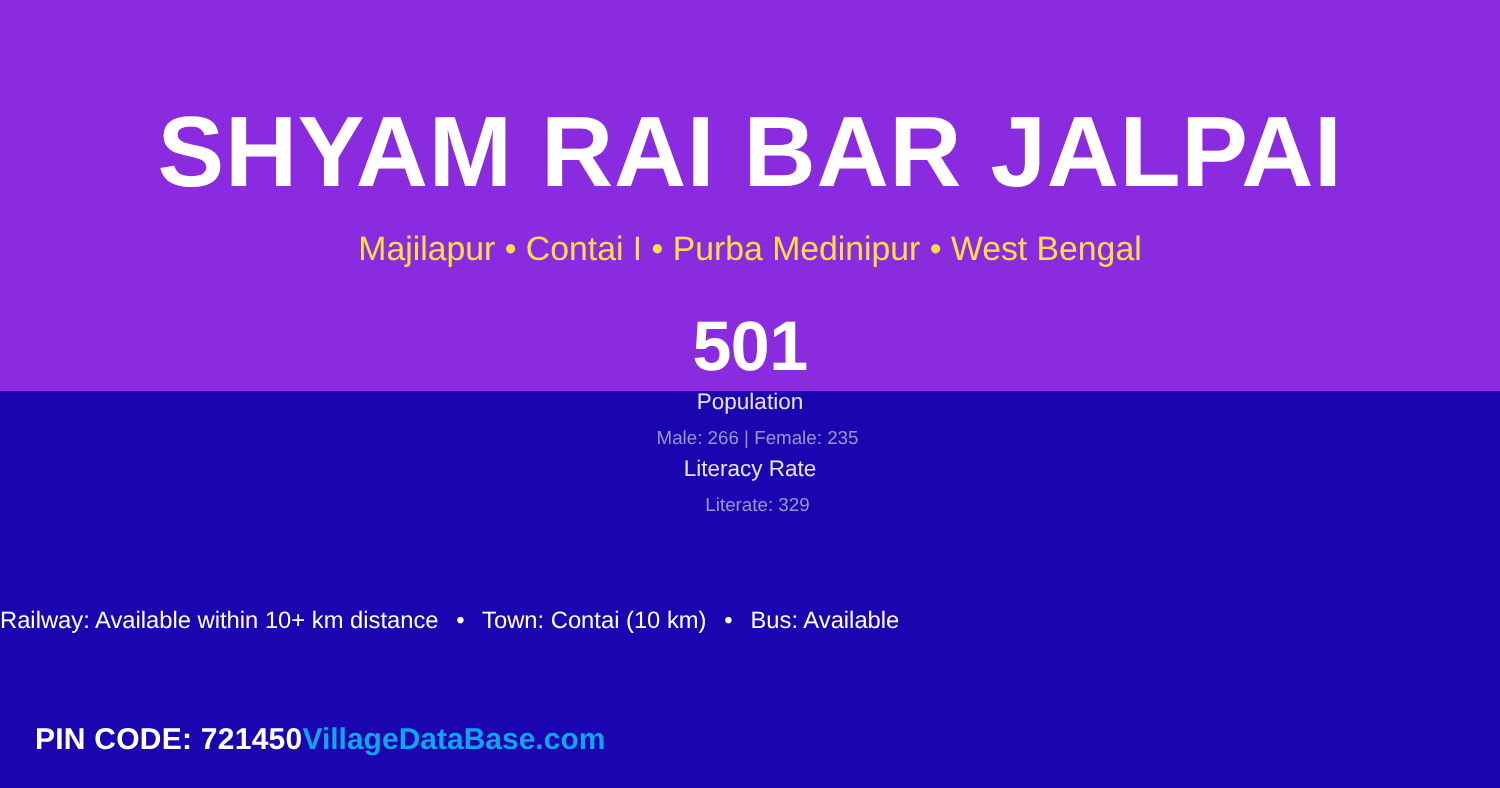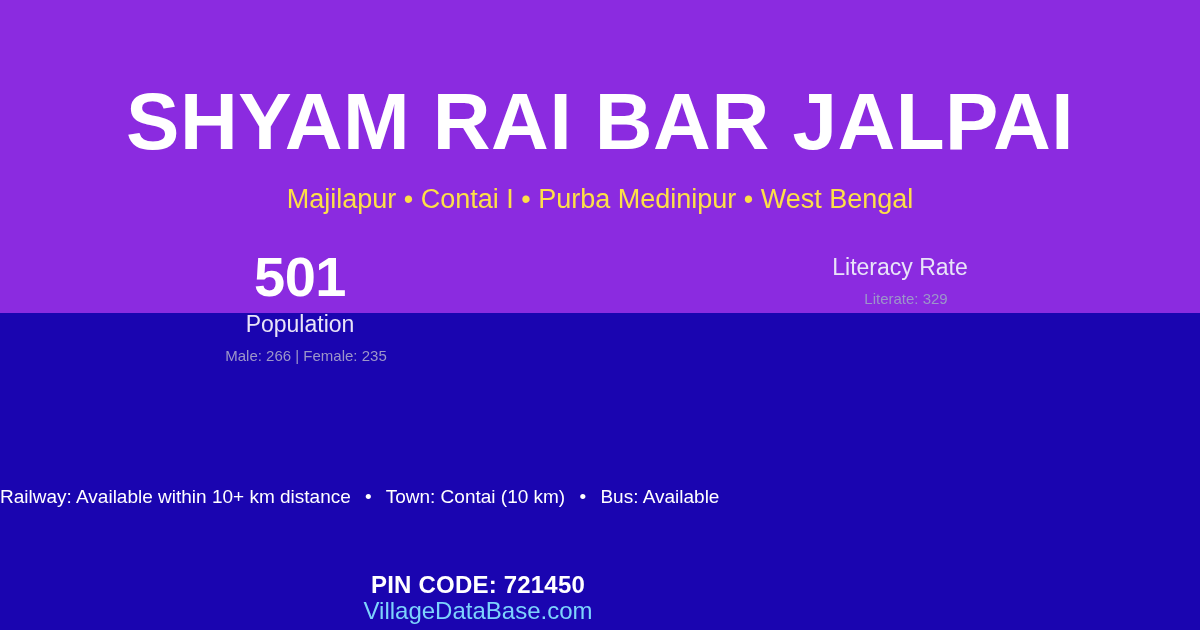--- a/index.html
+++ b/index.html
@@ -71,37 +71,37 @@
     white-space: nowrap;
   }
 
   
   .stats {
     position: absolute;
     left: 0;
     top: 248px;
     width: 1200px;
     display: flex;
-    flex-direction: row;
+    flex-direction: column;
   }
   .stat {
     flex: 1 1 0;
     text-align: center;
   }
   .stat-value {
     color: #FFFFFF;
     font-size: 56px;
     font-weight: 700;
     line-height: 1.02;
     letter-spacing: -0.5px;
   }
   .stat-label {
     margin-top: 7px;
     color: #E9E4F8;
-    font-size: 23px;
+    font-size: 18px;
     font-weight: 400;
     line-height: 1.1;
   }
   .stat-sub {
     margin-top: 11px;
     color: #9C96C9;
     font-size: 15px;
     font-weight: 400;
     line-height: 1.1;
     padding-left: 12px;
@@ -130,34 +130,33 @@
   .footer {
     position: absolute;
     left: 0;
     top: 572px;
     width: 956px;
     height: 40px;
     display: flex;
     align-items: center;
     padding: 0 28px;
     box-sizing: border-box;
-    flex-direction: column;
   }
   .pincode {
     color: #FFFFFF;
     font-size: 24px;
     font-weight: 700;
     letter-spacing: 0.2px;
     line-height: 1.1;
     white-space: nowrap;
   }
   .watermark {
-    color: #7dd3fc;
+    color: #0ea5e9;
     font-size: 24px;
-    font-weight: 400;
+    font-weight: 700;
     line-height: 1.1;
     white-space: nowrap;
   }
 </style>
 </head>
 <body>
 
 <div class="card">
 
   <div class="header-band"></div>

